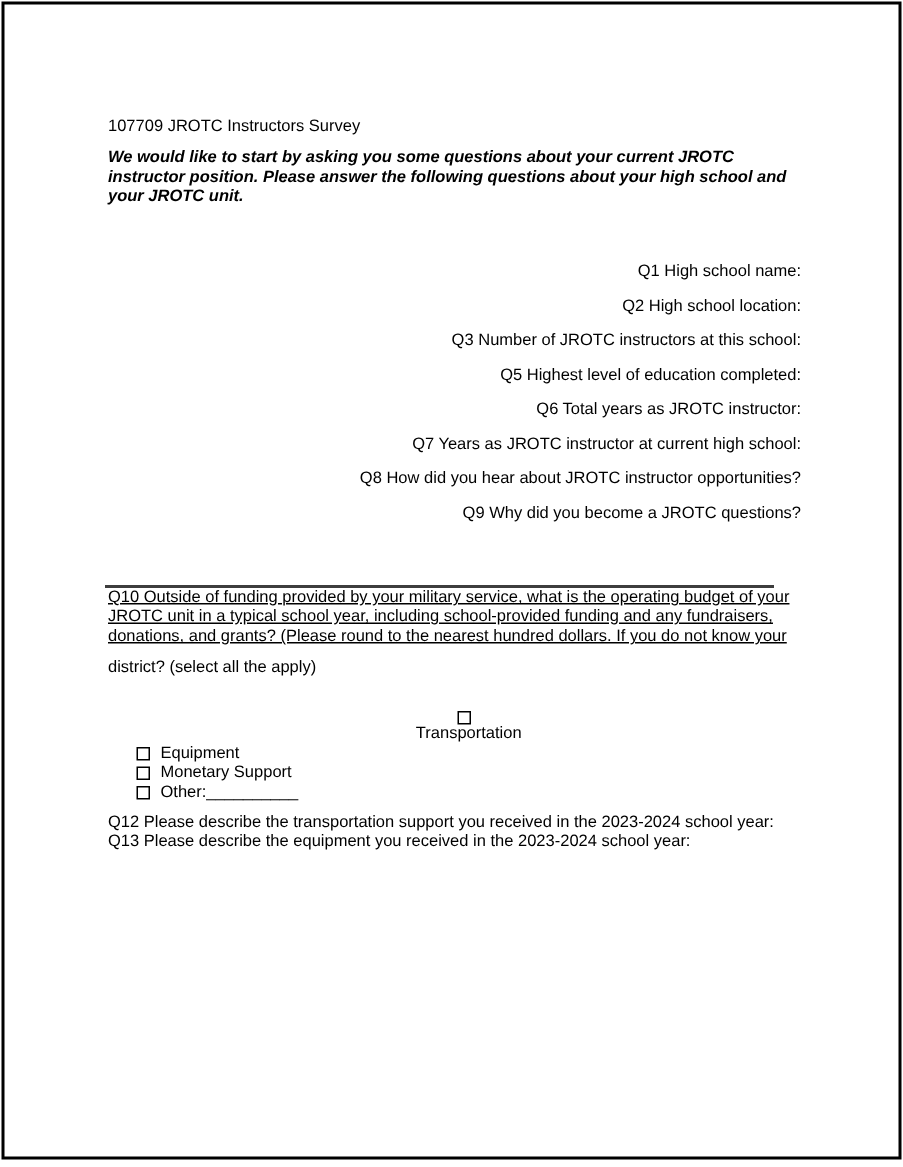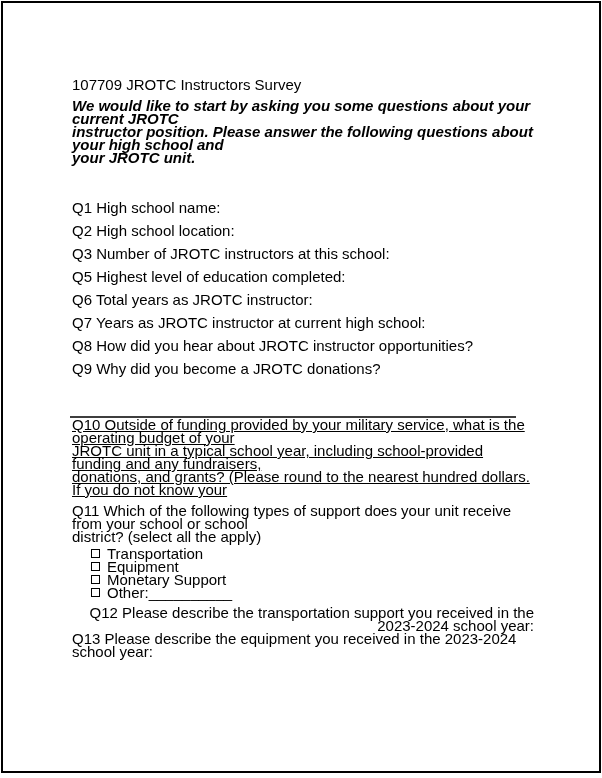--- a/index.html
+++ b/index.html
@@ -22,33 +22,34 @@
     height: 768px;
     border: 2px solid #000000;
     background: #ffffff;
     box-sizing: content-box;
   }
   .content {
     position: absolute;
     left: 69px;
     top: 75px;
     width: 462px;
-    font-size: 15px;
+    font-size: 11px;
     line-height: 13px;
   }
   .doc-title {
     font-weight: normal;
   }
   .intro {
     margin-top: 8px;
     font-weight: bold;
     font-style: italic;
   }
   .q {
     margin-top: 10px;
+    text-align: right;
   }
   .q-first {
     margin-top: 37px;
   }
   .rule {
     margin-top: 41px;
     margin-left: -2px;
     width: 446px;
     height: 2px;
     background: #3d3d3d;
@@ -59,33 +60,33 @@
   }
   .q11 {
     margin-top: 8px;
   }
   .chk-row {
     padding-left: 19px;
     display: flex;
     align-items: center;
   }
   .chk-row.first {
-    margin-top: 4px;
+    margin-top: 22px;
+    flex-direction: column;
   }
   .chk-box {
     width: 7px;
     height: 7px;
     border: 1px solid #000000;
     background: #ffffff;
     margin-right: 7px;
     flex: 0 0 auto;
   }
   .q12 {
     margin-top: 7px;
-    text-align: right;
   }
   .q13 {
   }
   .blank {
     letter-spacing: 0;
   }
 </style>
 </head>
 <body>
 
@@ -100,32 +101,31 @@
       <div>your JROTC unit.</div>
     </div>
 
     <div class="q q-first">Q1 High school name:</div>
     <div class="q">Q2 High school location:</div>
     <div class="q">Q3 Number of JROTC instructors at this school:</div>
     <div class="q">Q5 Highest level of education completed:</div>
     <div class="q">Q6 Total years as JROTC instructor:</div>
     <div class="q">Q7 Years as JROTC instructor at current high school:</div>
     <div class="q">Q8 How did you hear about JROTC instructor opportunities?</div>
-    <div class="q">Q9 Why did you become a JROTC donations?</div>
+    <div class="q">Q9 Why did you become a JROTC questions?</div>
 
     <div class="rule"></div>
 
     <div class="q10">
       <div>Q10 Outside of funding provided by your military service, what is the operating budget of your</div>
       <div>JROTC unit in a typical school year, including school-provided funding and any fundraisers,</div>
       <div>donations, and grants? (Please round to the nearest hundred dollars. If you do not know your</div>
     </div>
 
     <div class="q11">
-      <div>Q11 Which of the following types of support does your unit receive from your school or school</div>
       <div>district? (select all the apply)</div>
     </div>
 
     <div class="chk-row first">
       <span class="chk-box"></span>
       <span>Transportation</span>
     </div>
     <div class="chk-row">
       <span class="chk-box"></span>
       <span>Equipment</span>

